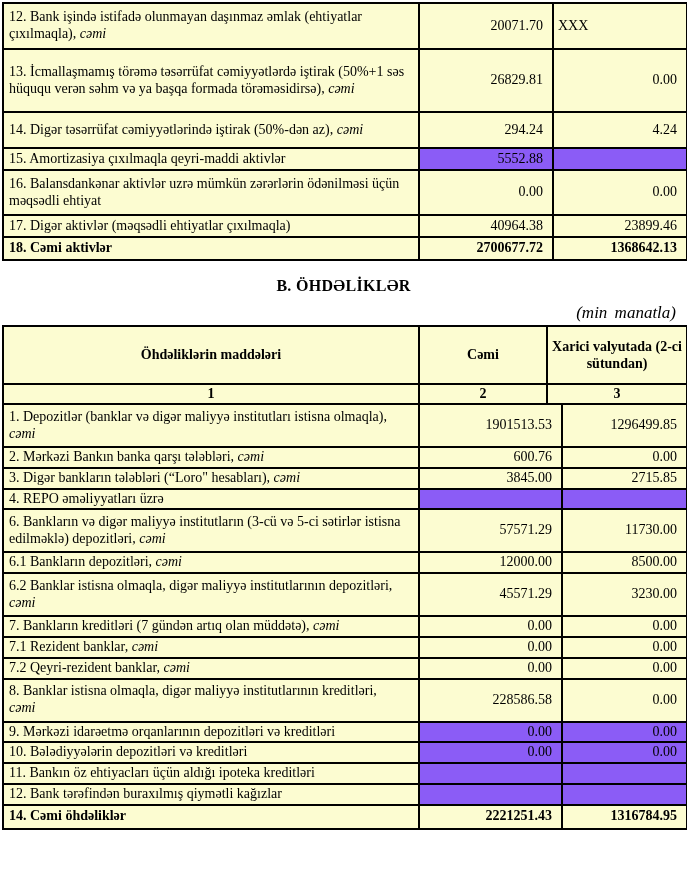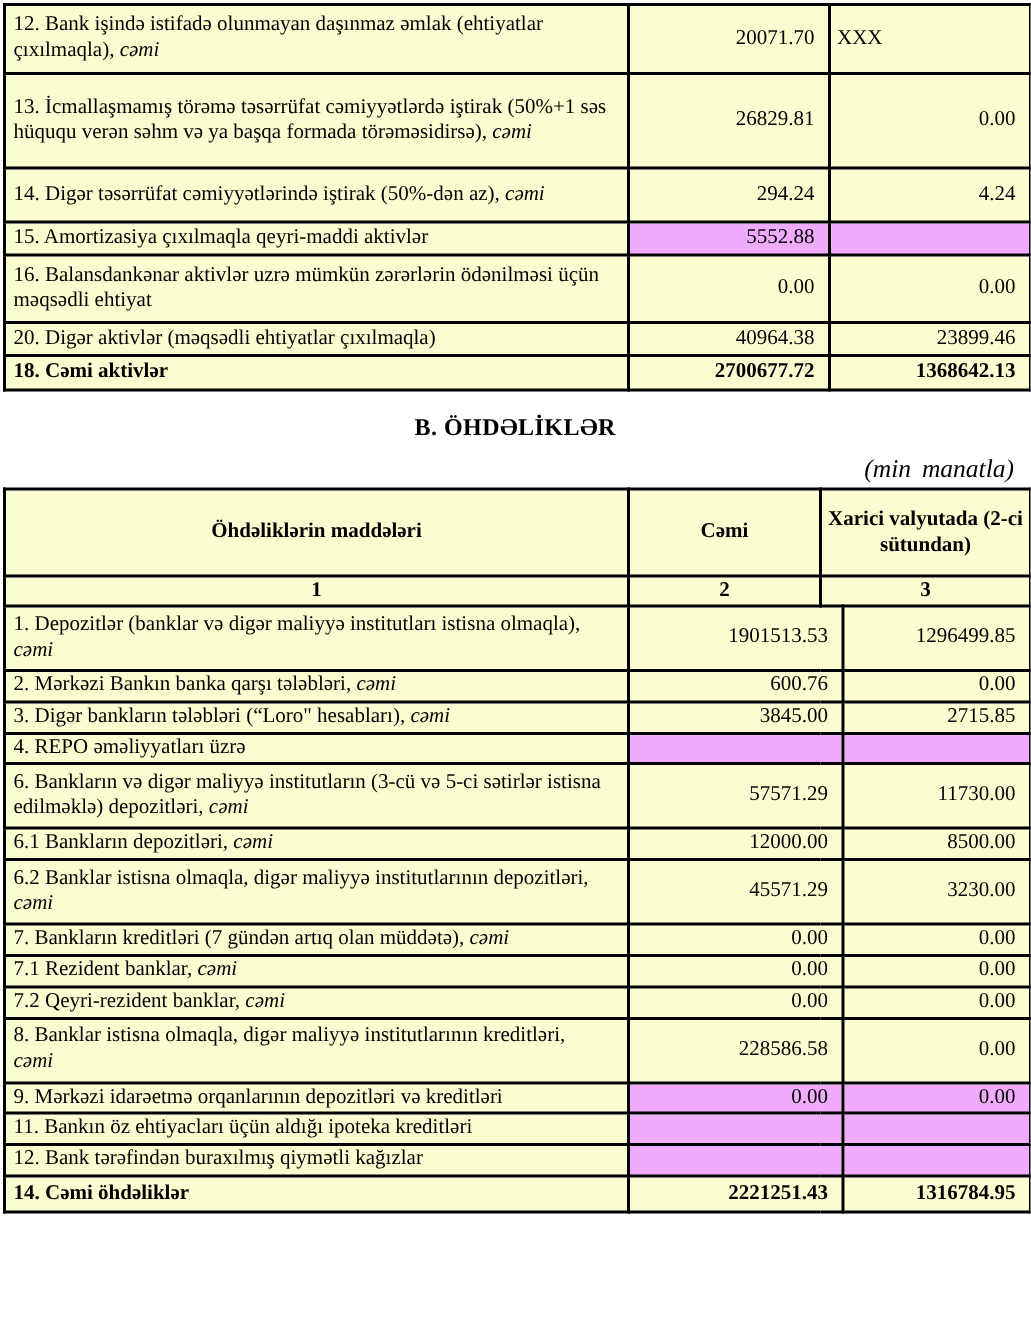--- a/index.html
+++ b/index.html
@@ -14,21 +14,21 @@
     border:2px solid #000;
     background:#FCFCD1;
     font-size:14px;line-height:1.2;
     vertical-align:middle;
     padding:1px 4px;
     overflow:hidden;
   }
   .lbl{text-align:left;padding:1px 12px 1px 5px;font-weight:normal;}
   .val{text-align:right;padding-right:9px;}
   .ctr{text-align:left;}
-  .wc{background:#f0abfc;}
+  .wc{background:#8b5cf6;}
   .it{font-style:italic;}
   tr.bold td{font-weight:bold;}
   
   .rA0{height:46px;}.rA1{height:63px;}.rA2{height:36px;}.rA3{height:22px;}
   .rA4{height:45px;}.rA5{height:22px;}.rA6{height:23px;}
   
   .hd{height:58px;}.nr{height:20px;}
   .s{height:20px;padding-left:16px;}.d{height:43px;}.tt{height:24px;}
   .hd th{font-weight:bold;text-align:center;line-height:1.25;}
   .nr td{font-weight:bold;text-align:center;padding:0 4px;}
@@ -72,21 +72,21 @@
       <td class="lbl"><span>15. Amortizasiya çıxılmaqla qeyri-maddi aktivlər</span></td>
       <td class="val wc">5552.88</td>
       <td class="val wc"></td>
     </tr>
     <tr class="rA4">
       <td class="lbl"><span>16. Balansdankənar aktivlər uzrə mümkün zərərlərin ödənilməsi üçün məqsədli ehtiyat</span></td>
       <td class="val">0.00</td>
       <td class="val">0.00</td>
     </tr>
     <tr class="rA5">
-      <td class="lbl"><span>20. Digər aktivlər (məqsədli ehtiyatlar çıxılmaqla)</span></td>
+      <td class="lbl"><span>17. Digər aktivlər (məqsədli ehtiyatlar çıxılmaqla)</span></td>
       <td class="val">40964.38</td>
       <td class="val">23899.46</td>
     </tr>
     <tr class="rA6 bold">
       <td class="lbl"><span>18. Cəmi aktivlər</span></td>
       <td class="val">2700677.72</td>
       <td class="val">1368642.13</td>
     </tr>
   </tbody>
     </table>
@@ -167,20 +167,25 @@
       <td class="lbl"><span>8. Banklar istisna olmaqla, digər maliyyə institutlarının kreditləri, </span><span class="it">cəmi</span></td>
       <td colspan="2" class="val">228586.58</td>
       <td class="val">0.00</td>
     </tr>
     <tr class="s">
       <td class="lbl"><span>9. Mərkəzi idarəetmə orqanlarının depozitləri və kreditləri</span></td>
       <td colspan="2" class="val wc">0.00</td>
       <td class="val wc">0.00</td>
     </tr>
     <tr class="s">
+      <td class="lbl"><span>10. Bələdiyyələrin depozitləri və kreditləri</span></td>
+      <td colspan="2" class="val wc">0.00</td>
+      <td class="val wc">0.00</td>
+    </tr>
+    <tr class="s">
       <td class="lbl"><span>11. Bankın öz ehtiyacları üçün aldığı  ipoteka kreditləri</span></td>
       <td colspan="2" class="val wc"></td>
       <td class="val wc"></td>
     </tr>
     <tr class="s">
       <td class="lbl"><span>12. Bank tərəfindən buraxılmış qiymətli kağızlar</span></td>
       <td colspan="2" class="val wc"></td>
       <td class="val wc"></td>
     </tr>
     <tr class="tt bold">

